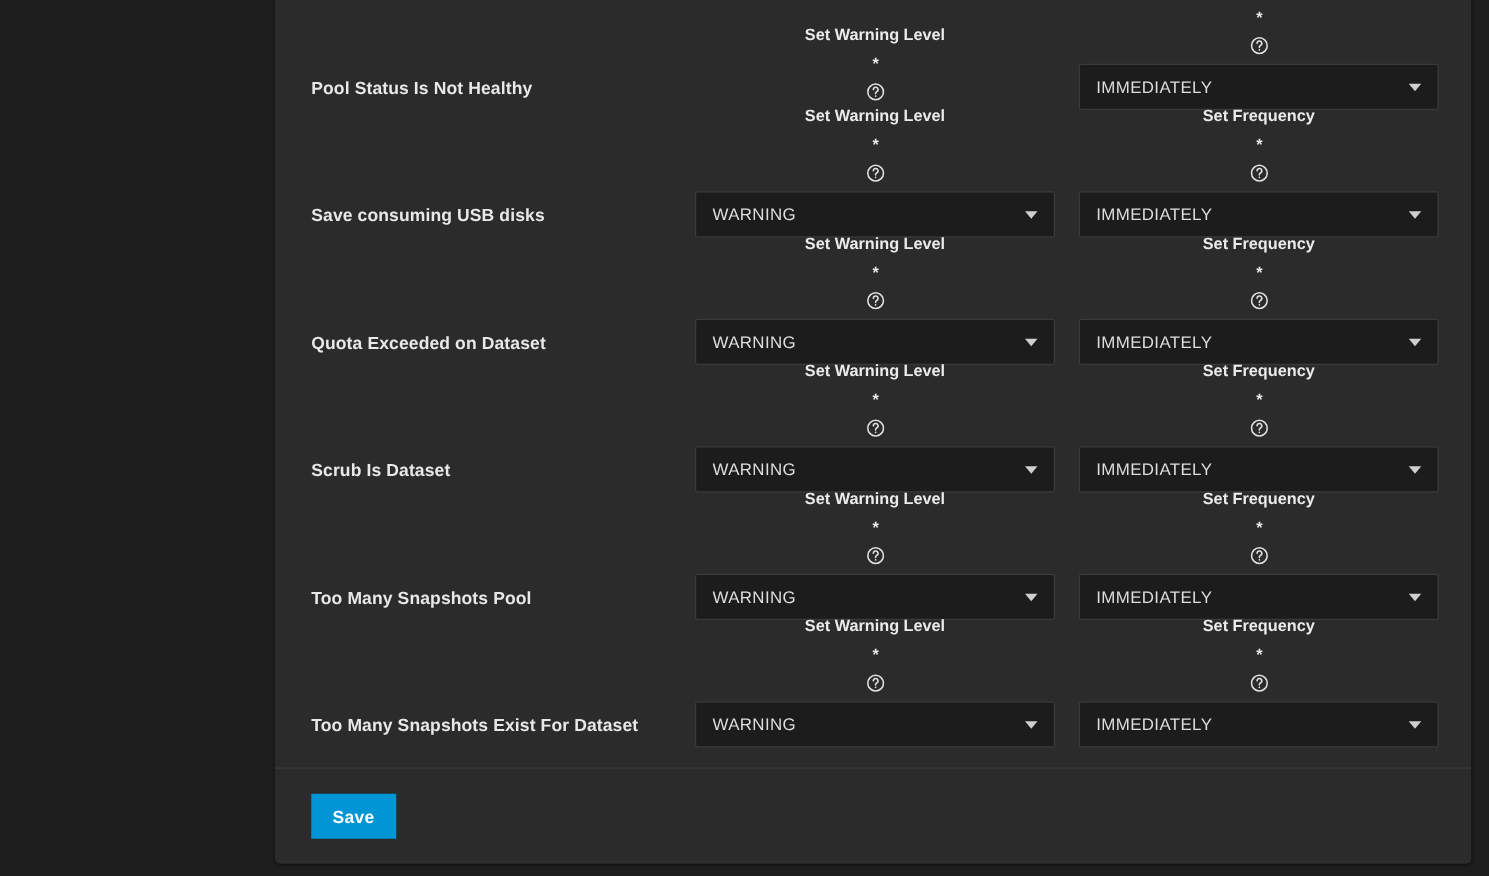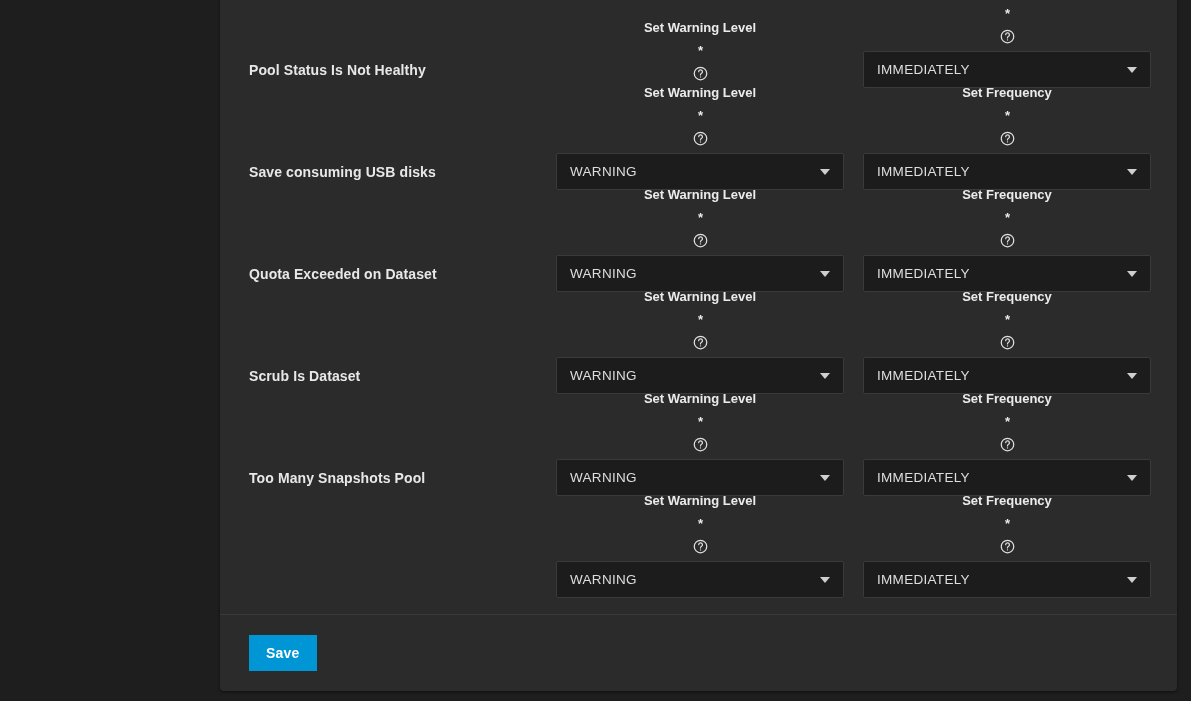--- a/index.html
+++ b/index.html
@@ -357,20 +357,21 @@
             </span>
           </div>
           <div class="select">
             <span class="select-value">IMMEDIATELY</span>
             <span class="caret"></span>
           </div>
         </div>
       </div>
 
       <div class="alert-row">
+        <div class="row-label">Too Many Snapshots Exist For Dataset</div>
 
         <div class="field warning-level">
           <div class="field-label">
             <span>Set Warning Level</span>
               <span class="req-star">*</span>
             <span class="help-icon">
               <svg width="15" height="15" viewBox="0 0 24 24" fill="none" stroke="#e0e0e0" stroke-width="2">
                 <circle cx="12" cy="12" r="10"></circle>
                 <path d="M9.1 9.1a3 3 0 1 1 4.2 2.8c-.8.4-1.3 1.1-1.3 2v.4" stroke-linecap="round"></path>
                 <circle cx="12" cy="17.4" r="1.1" fill="#e0e0e0" stroke="none"></circle>

